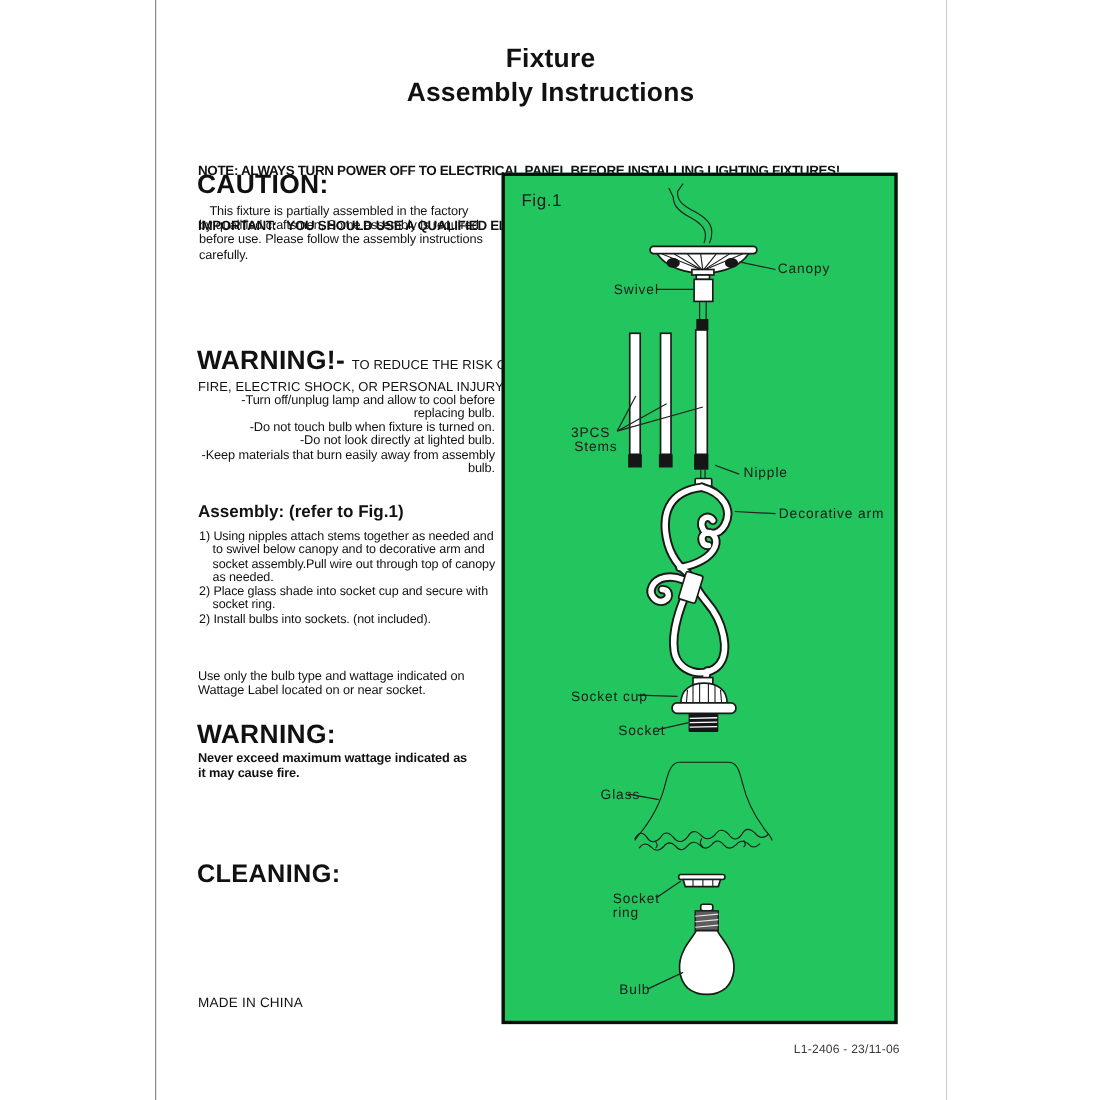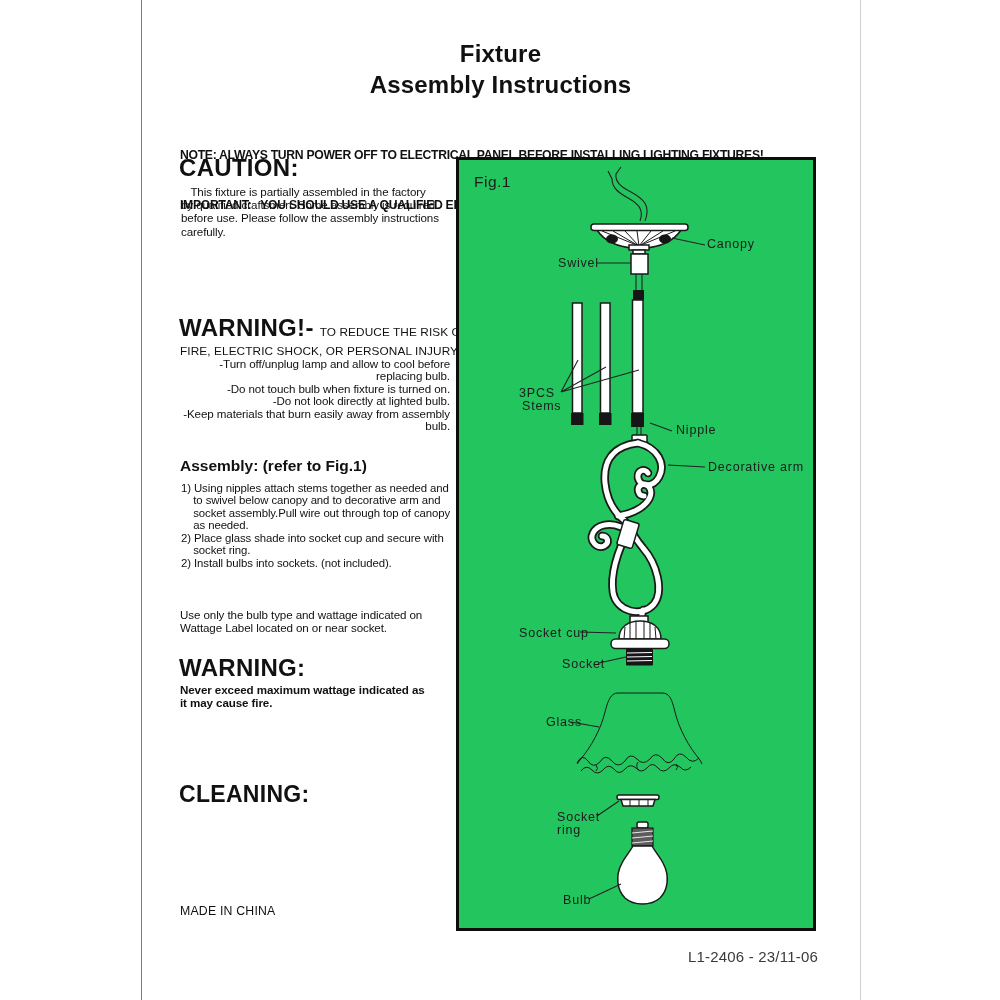--- a/index.html
+++ b/index.html
@@ -38,21 +38,21 @@
 
   .bulb-note      { position: absolute; left: 180px; top: 608px; width: 265px; line-height: 13px; }
   .sec-warn2-h    { position: absolute; left: 179px; top: 634px; margin-top: 20px; }
   .sec-warn2-b    { position: absolute; left: 180px; top: 683px; width: 260px; line-height: 13px; font-weight: bold; }
 
   .sec-clean-h    { position: absolute; left: 179px; top: 764px; font-size: 23px; margin-top: 17px; }
   .sec-clean-b    { position: absolute; left: 180px; top: 831px; width: 270px; line-height: 14.5px; }
 
   .made-in        { position: absolute; left: 180px; top: 904px; font-size: 12.3px; letter-spacing: 0.2px; text-align: right; }
   .doc-code       { position: absolute; left: 660px; top: 948px; width: 158px; text-align: right;
-                    font-size: 15px; color: #3a3a3a; letter-spacing: 0.2px; }
+                    font-size: 11px; color: #3a3a3a; letter-spacing: 0.2px; }
 
   .figure-box { position: absolute; left: 456px; top: 157px; width: 360px; height: 774px;
                 border: 3px solid #0d0d0d; background: #22c55e; }
   .figure-box svg { position: absolute; left: 0; top: 0; width: 100%; height: 100%; }
 
   svg text { font-family: "Liberation Sans", sans-serif; font-size: 12.5px; fill: #1c1c1c; letter-spacing: 0.8px; }
   svg text.fig-label { font-size: 15.5px; letter-spacing: 0.5px; }
   .ln       { stroke: #222; stroke-width: 1.1; fill: none; }
   .outline  { stroke: #1a1a1a; stroke-width: 1.5; fill: #fff; }
   .thin     { stroke: #1a1a1a; stroke-width: 1; fill: none; }

